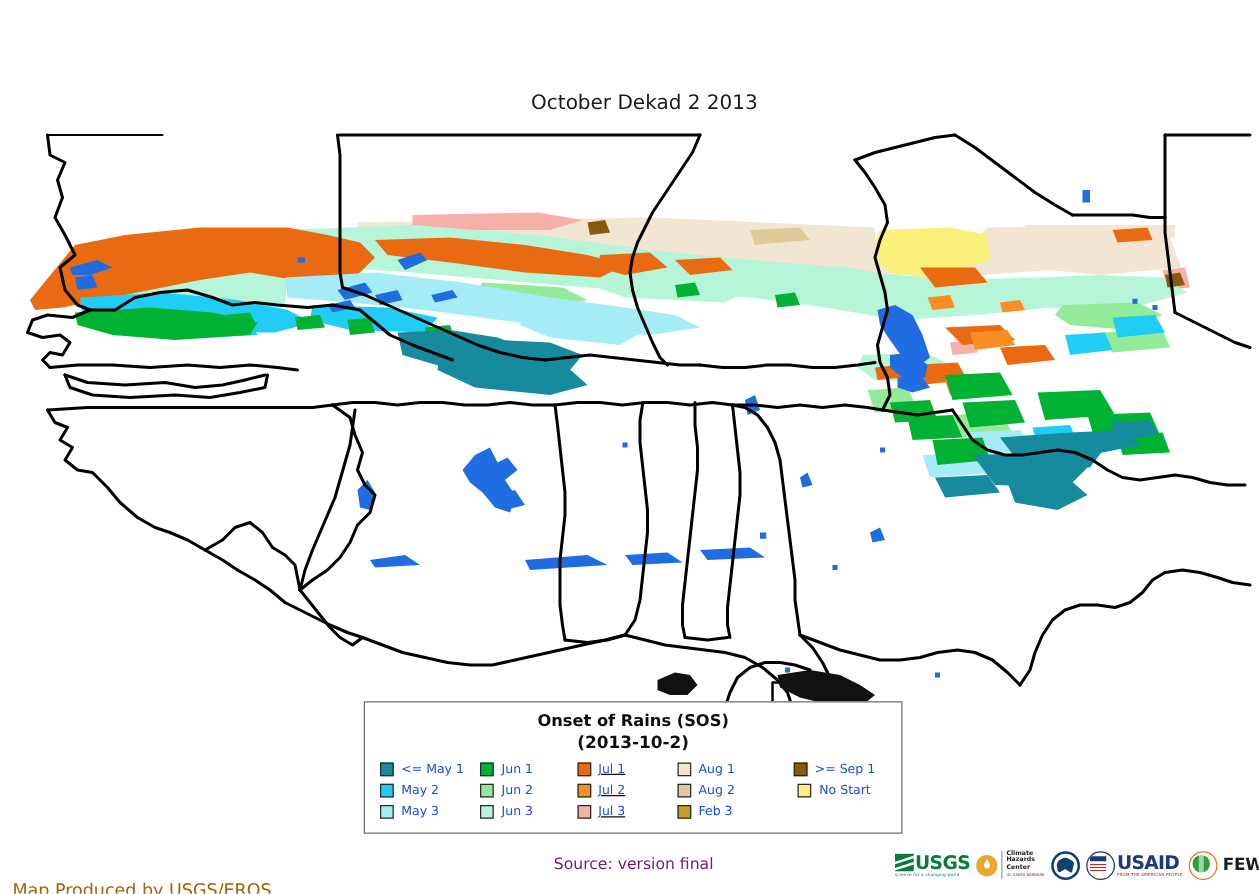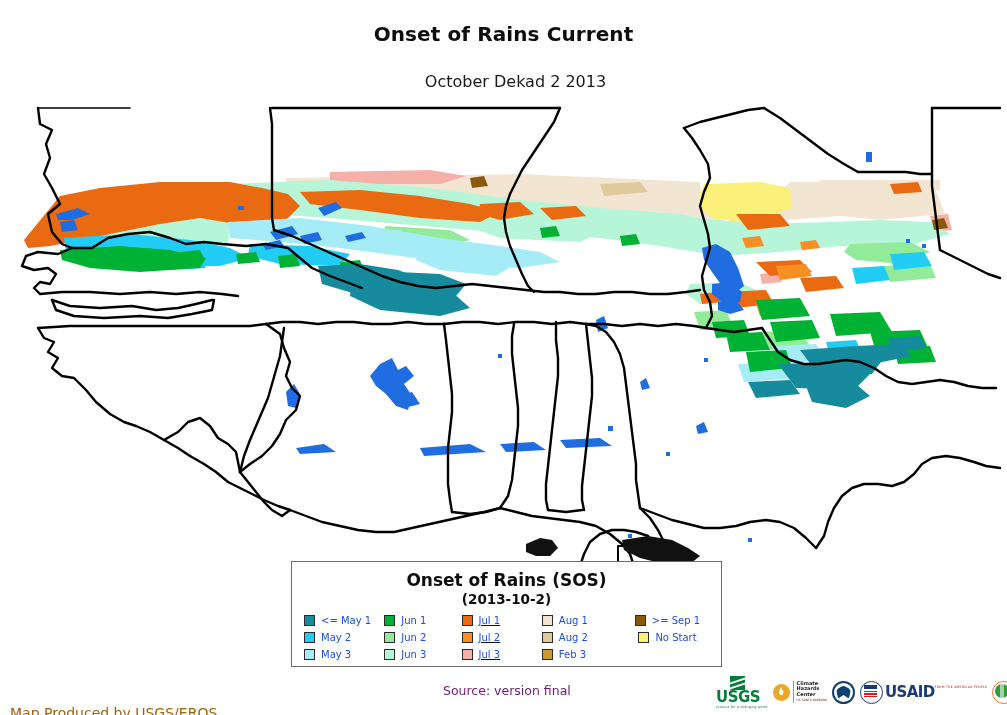--- a/index.html
+++ b/index.html
@@ -67,21 +67,21 @@
     top: 561px;
     width: 431px;
     height: 106px;
     background: #ffffff;
     border: 1px solid #6d6d6d;
     box-sizing: border-box;
     padding: 8px 10px 6px 10px;
   }
   #legend-title {
     text-align: center;
-    font-size: 17px;
+    font-size: 13px;
     font-weight: bold;
     color: #0d0d0d;
     line-height: 1.25;
   }
   #legend-date {
     text-align: center;
     font-size: 13.5px;
     font-weight: bold;
     color: #0d0d0d;
     line-height: 1.25;
@@ -152,21 +152,21 @@
     gap: 5px;
   }
   .logo {
     display: flex;
     align-items: center;
     flex: none;
   }
 
   
   .usgs-wrap { display:flex; flex-direction:column; align-items:flex-start; }
-  .usgs-row { display:flex; flex-direction:column; align-items:center; }
+  .usgs-row { display:flex; flex-direction:row; align-items:center; }
   .usgs-mark {
     width: 15px; height: 14px;
     background: #0a7a3d;
     margin-right: 1px;
     position: relative;
     overflow: hidden;
   }
   .usgs-mark::before, .usgs-mark::after {
     content: "";
     position: absolute;
@@ -262,21 +262,21 @@
     position:absolute; left:2.5px; top:3.5px;
     width:13px; height:4px;
     background:#1b3a78;
   }
   .usaid-seal::after {
     content:"";
     position:absolute; left:2.5px; top:9px;
     width:13px; height:7px;
     background: repeating-linear-gradient(to bottom, #c22 0px, #c22 1.2px, #fff 1.2px, #fff 2.4px);
   }
-  .usaid-wrap { display:flex; margin-left:2px; }
+  .usaid-wrap { display:flex; flex-direction:column; margin-left:2px; }
   .usaid-text {
     font-size: 15px;
     font-weight: bold;
     color: #1b3a78;
     letter-spacing: -0.6px;
     line-height: 15px;
   }
   .usaid-tag { font-size: 3.2px; color: #a02020; letter-spacing: 0.2px; }
 
   
@@ -309,21 +309,20 @@
     font-weight: bold;
     color: #1a1a1a;
     letter-spacing: -0.2px;
   }
 </style>
 </head>
 <body>
 
 <div class="page">
 
-  <div id="map-title">Onset of Rains Current</div>
   <div id="map-subtitle">October Dekad 2 2013</div>
 
   <div id="map-canvas">
     <svg viewBox="0 0 1007 470" preserveAspectRatio="none">
       <defs>
         <clipPath id="clipRaster">
           <rect x="0" y="0" width="1007" height="470"></rect>
         </clipPath>
       </defs>
 

